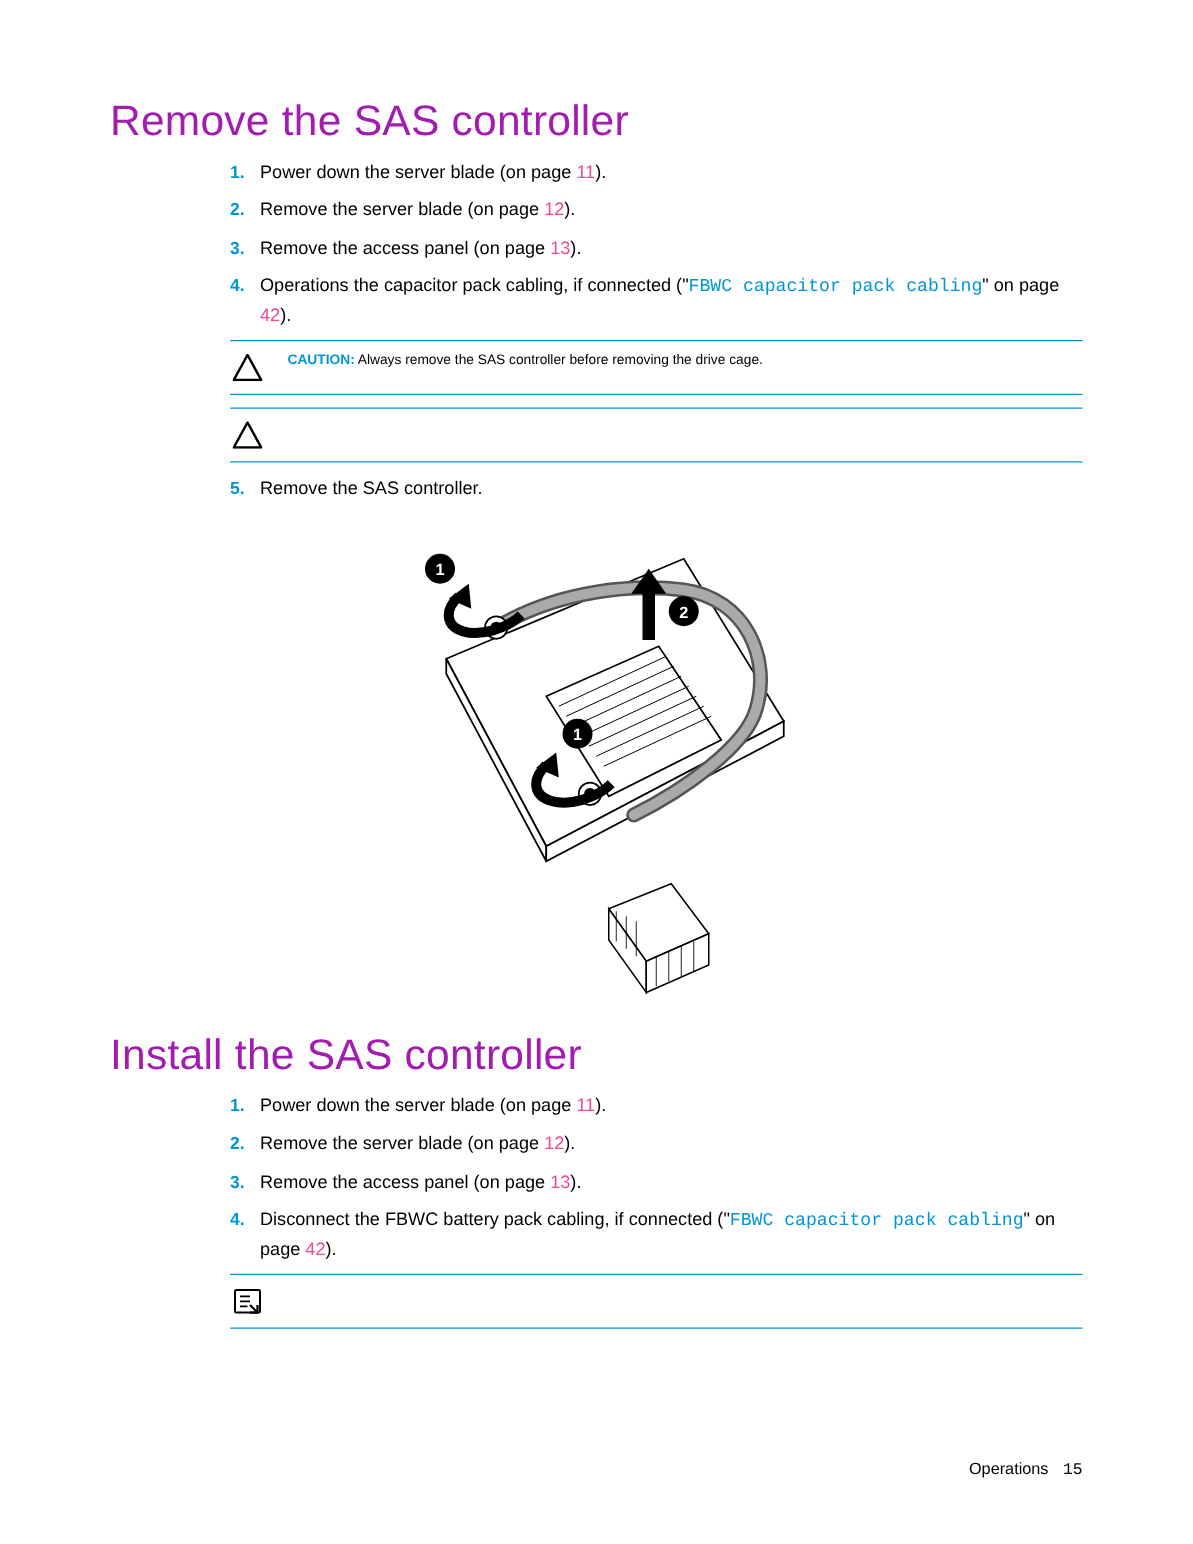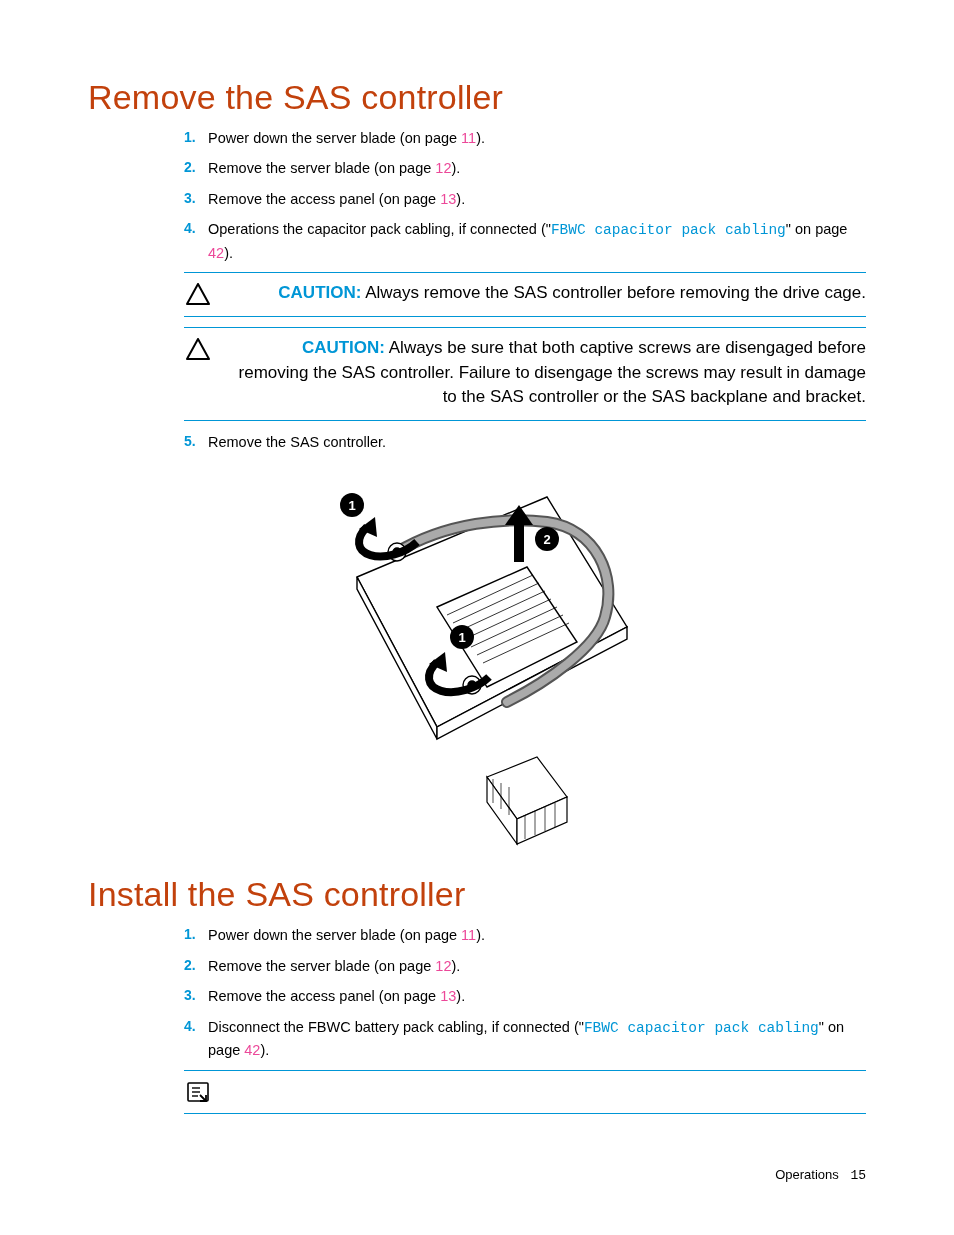--- a/index.html
+++ b/index.html
@@ -9,21 +9,21 @@
     width: 954px;
     height: 1235px;
     position: relative;
     padding: 78px 88px 40px 88px;
     color: #000;
   }
   h1 {
     font-family: "Segoe UI Light", "Helvetica Neue", Arial, sans-serif;
     font-weight: 300;
     font-size: 34px;
-    color: #c2410c;
+    color: #a21caf;
     margin-bottom: 10px;
     letter-spacing: 0.2px;
   }
   ol {
     list-style: none;
     padding-left: 96px;
   }
   ol li {
     position: relative;
     font-size: 14.5px;
@@ -56,23 +56,22 @@
   }
   .callout .icon {
     flex: 0 0 28px;
     display: flex;
     justify-content: center;
     align-items: flex-start;
     padding-top: 2px;
   }
   .callout .body {
     flex: 1;
-    font-size: 17px;
+    font-size: 11px;
     line-height: 1.45;
-    text-align: right;
   }
   .callout .label {
     font-weight: bold;
     color: #0096d6;
   }
   .diagram-wrap {
     display: flex;
     justify-content: center;
     margin: 14px 0 28px 0;
   }
@@ -122,23 +121,20 @@
   <div class="body">
     <span class="label">CAUTION:</span><span>  Always remove the SAS controller before removing the drive cage.</span>
   </div>
 </div>
 
 <div class="callout">
   <div class="icon">
     <svg width="24" height="22" viewBox="0 0 24 22">
         <path d="M12 1 L23 21 L1 21 Z" fill="none" stroke="#000" stroke-width="2" stroke-linejoin="round"></path>
       </svg>
-  </div>
-  <div class="body">
-    <span class="label">CAUTION:</span><span>  Always be sure that both captive screws are disengaged before removing the SAS controller. Failure to disengage the screws may result in damage to the SAS controller or the SAS backplane and bracket.</span>
   </div>
 </div>
 
 <ol>
   <li>
     <span class="num">5.</span>
     <span>Remove the SAS controller.</span>
   </li>
 </ol>
 

